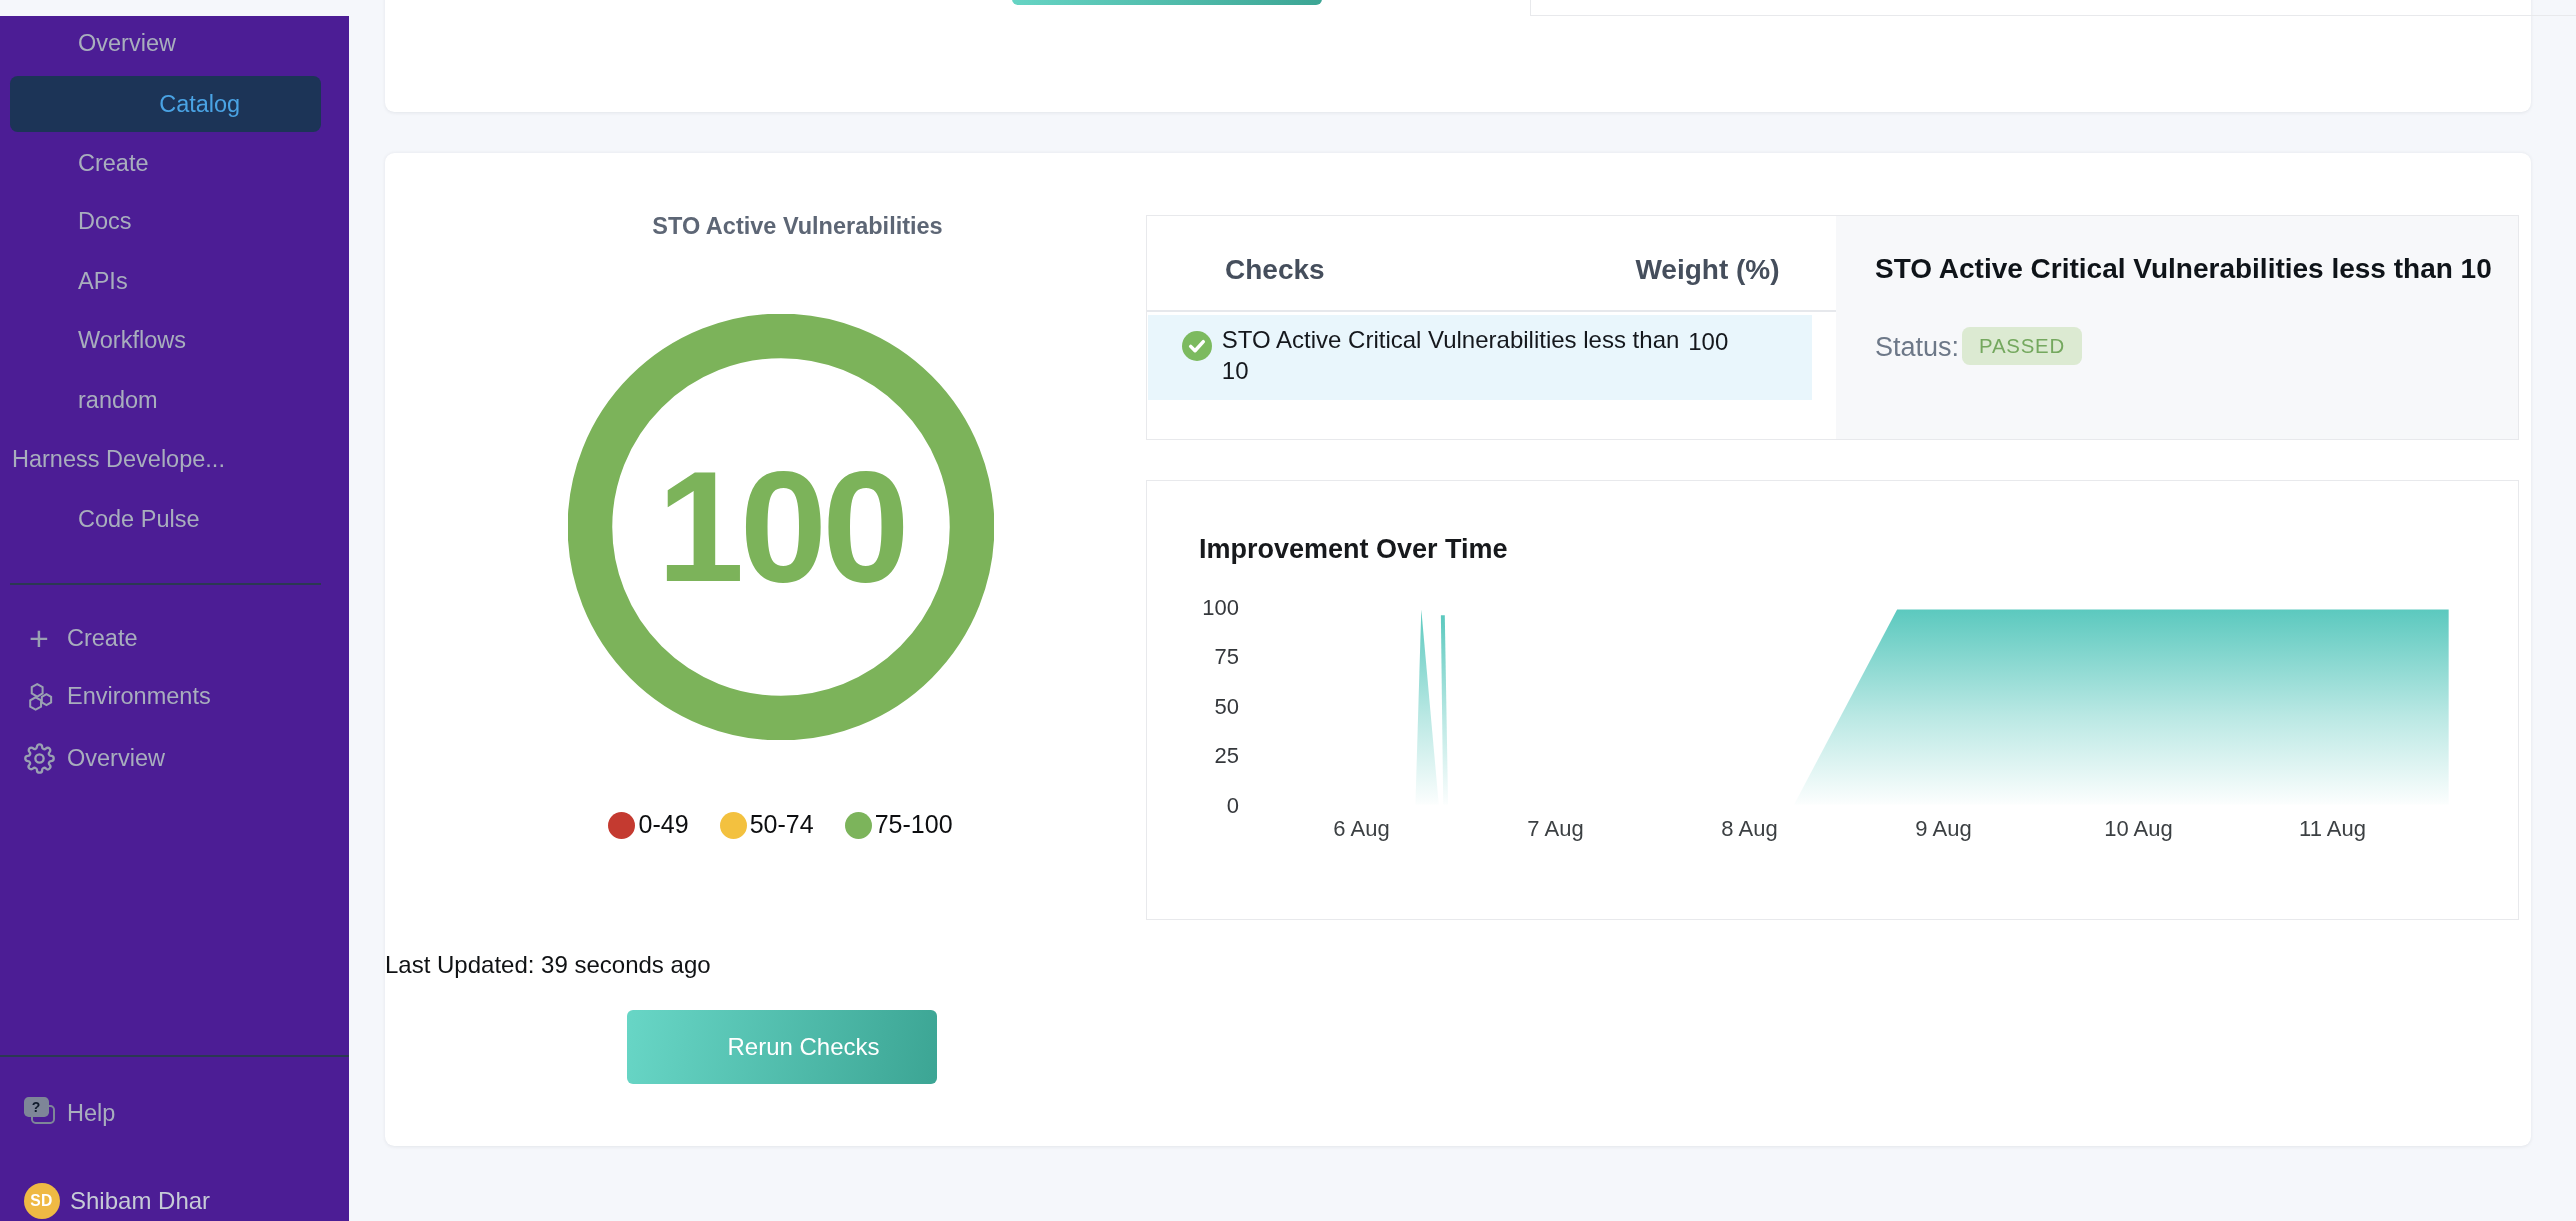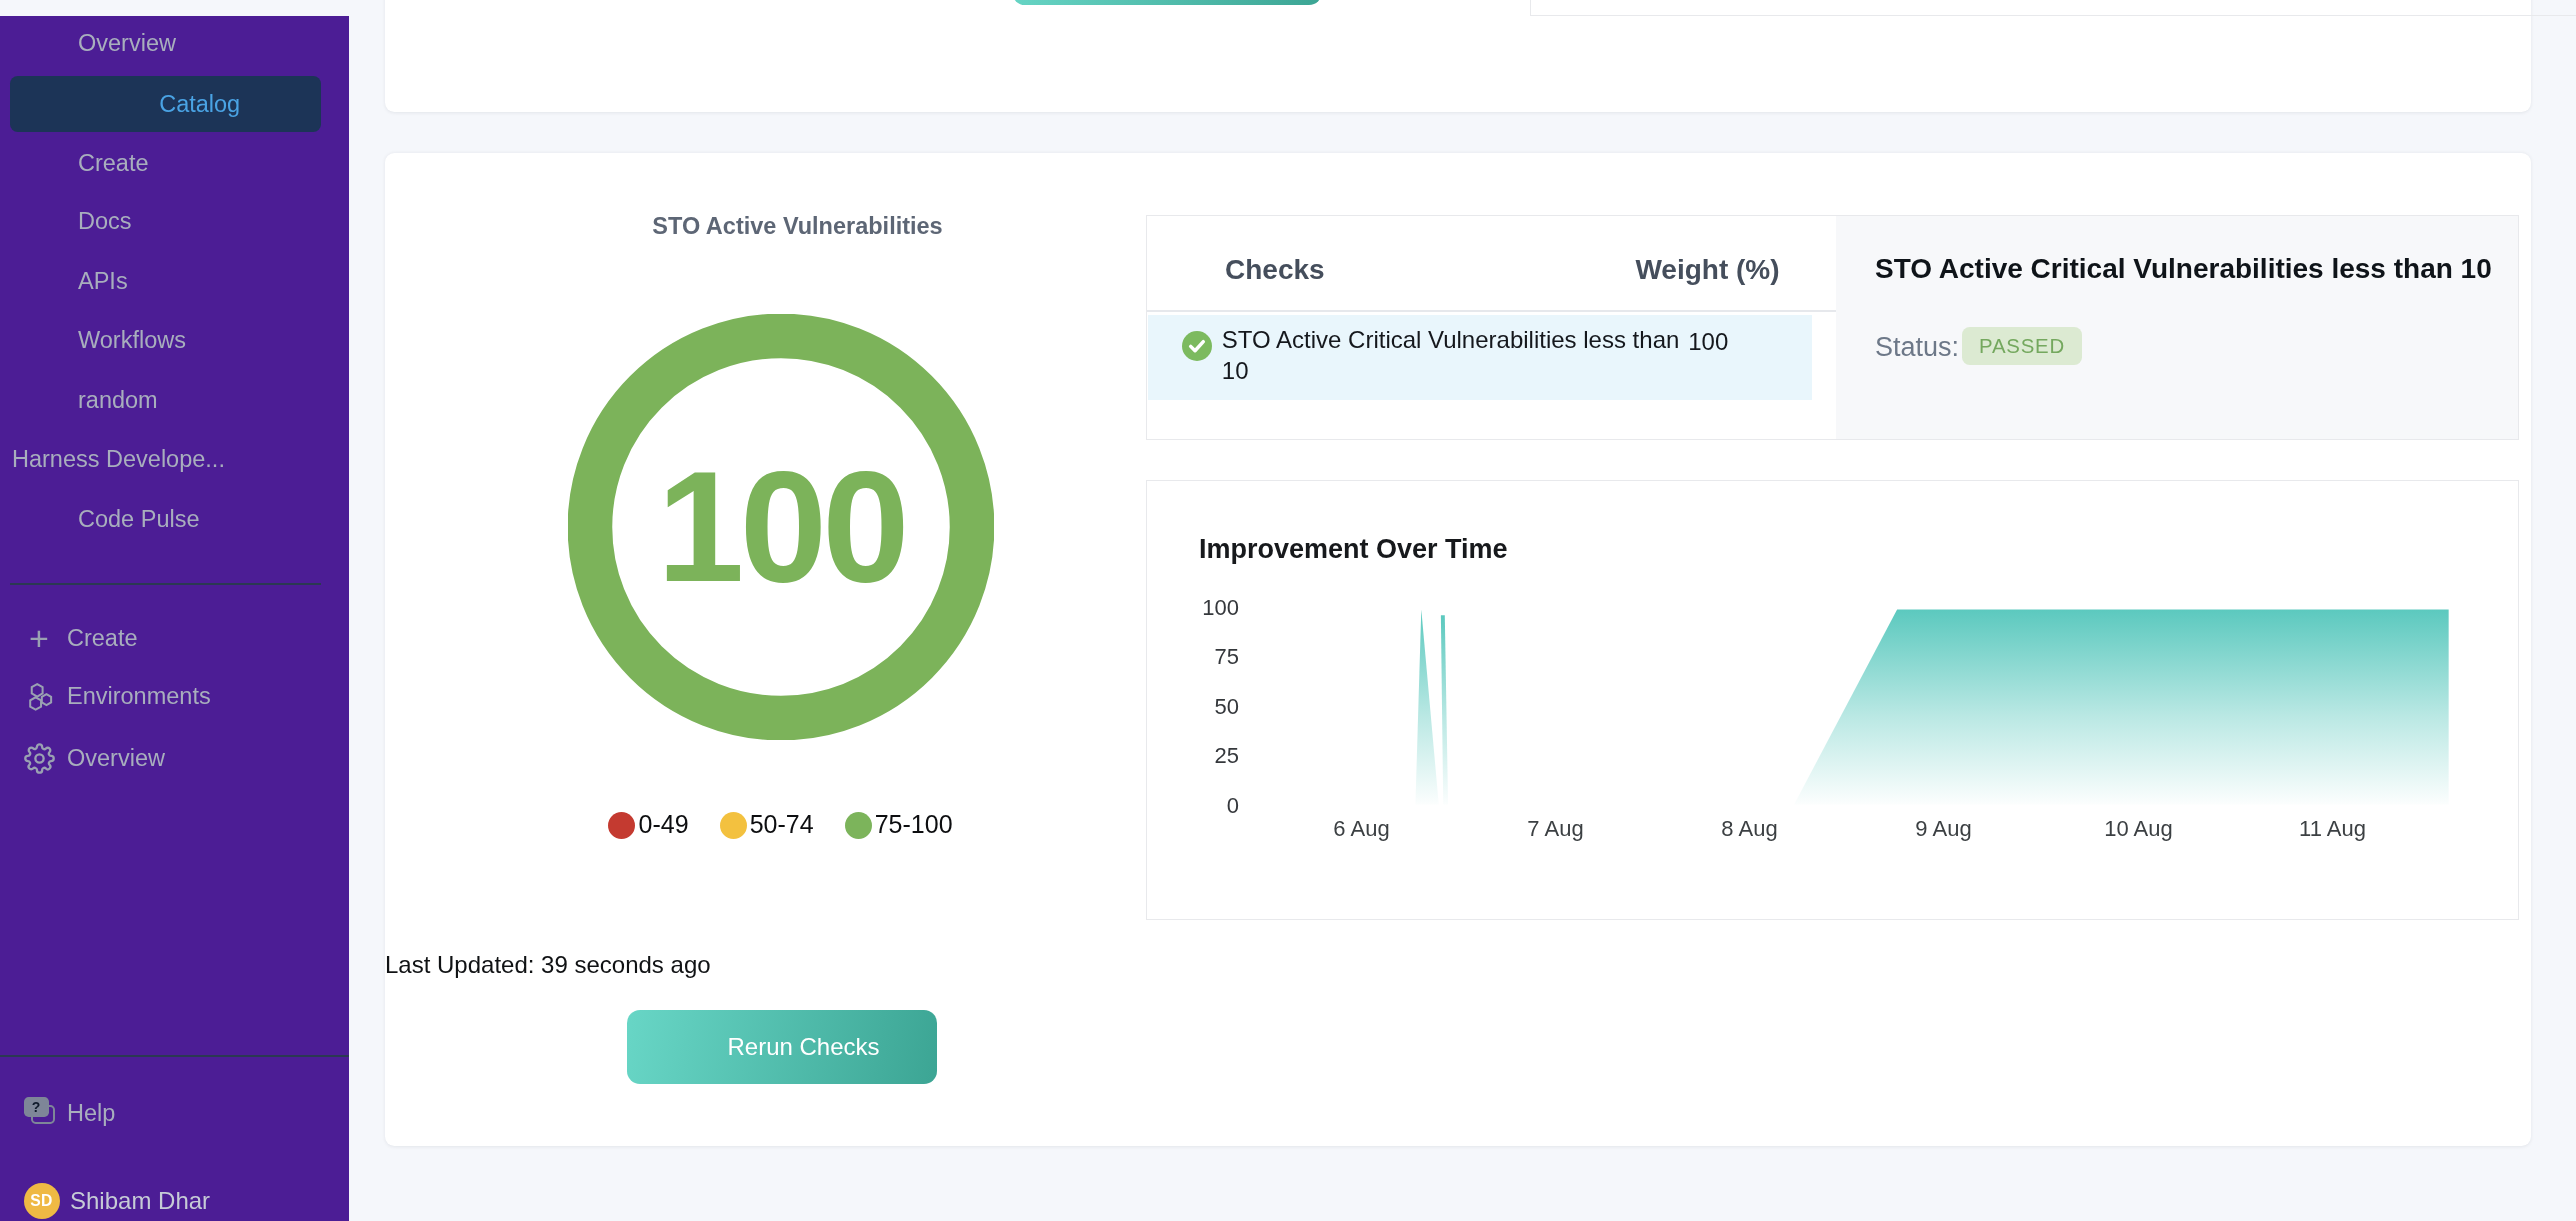--- a/index.html
+++ b/index.html
@@ -67,21 +67,21 @@
   
   .card {
     position:absolute; background:#ffffff; border-radius:9.4px;
     box-shadow:0 0.8px 3.9px rgba(16,24,40,0.08);
   }
   .card1 { left:385px; top:-20.4px; width:2146px; height:132px; }
   .card2 { left:385px; top:153px; width:2146px; height:993px; }
 
   .teal-btn {
     background:linear-gradient(100deg,#68d6c6 0%,#3ca594 100%);
-    border:none; border-radius:13px; color:#ffffff;
+    border:none; border-radius:6px; color:#ffffff;
     font-size:24px; font-family:"Liberation Sans",sans-serif;
     display:flex; align-items:center; justify-content:center; cursor:pointer;padding-left:43px;
   }
   .btn-top-partial { position:absolute; left:627px; top:-47px; width:310px; height:72px; }
   .panel-remnant {
     position:absolute; left:1145px; top:-20.4px; width:1374px; height:57px;
     border-left:1.6px solid #e8e9ec; border-right:1.6px solid #e8e9ec; border-bottom:1.6px solid #e8e9ec;
   }
 
   

